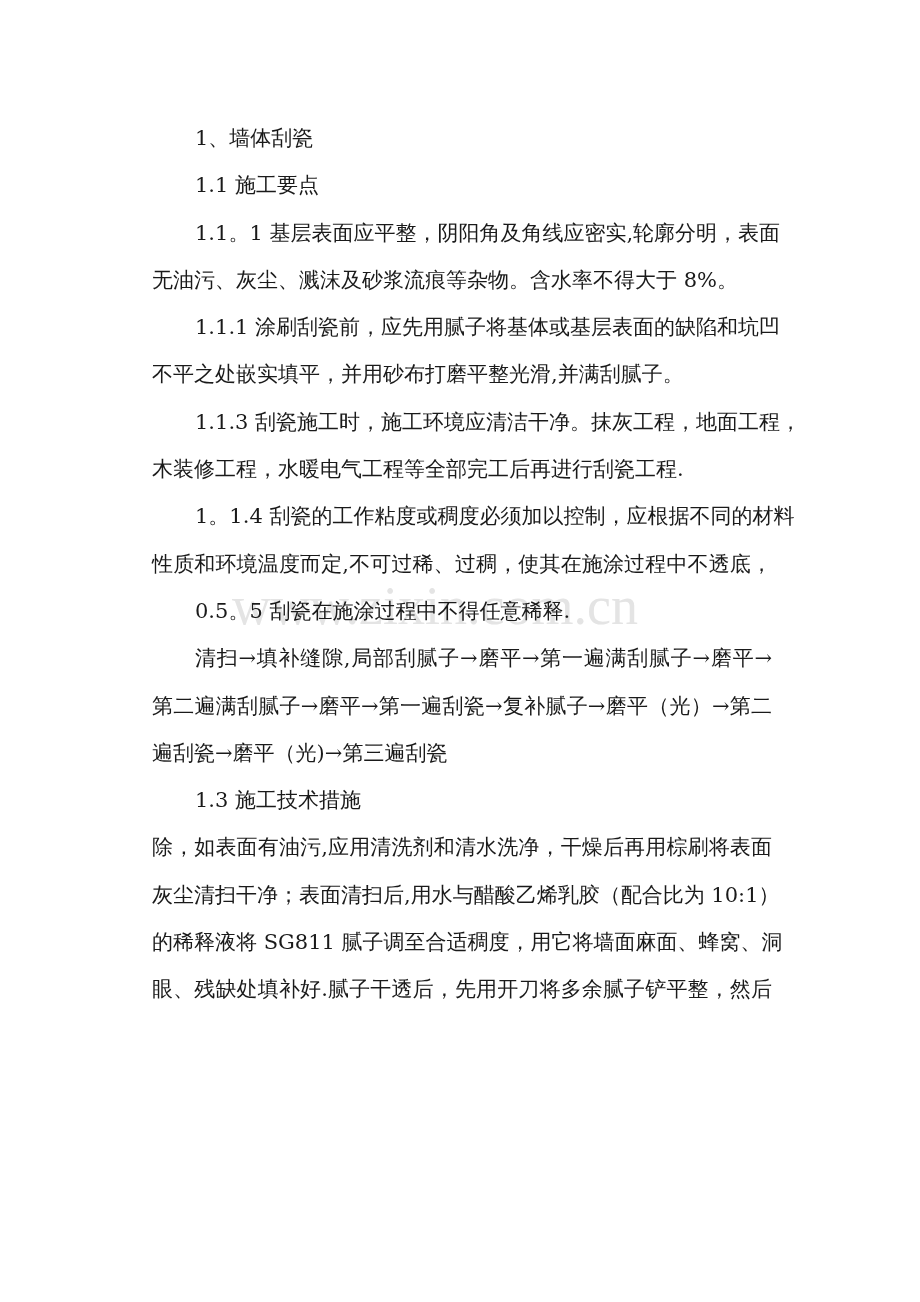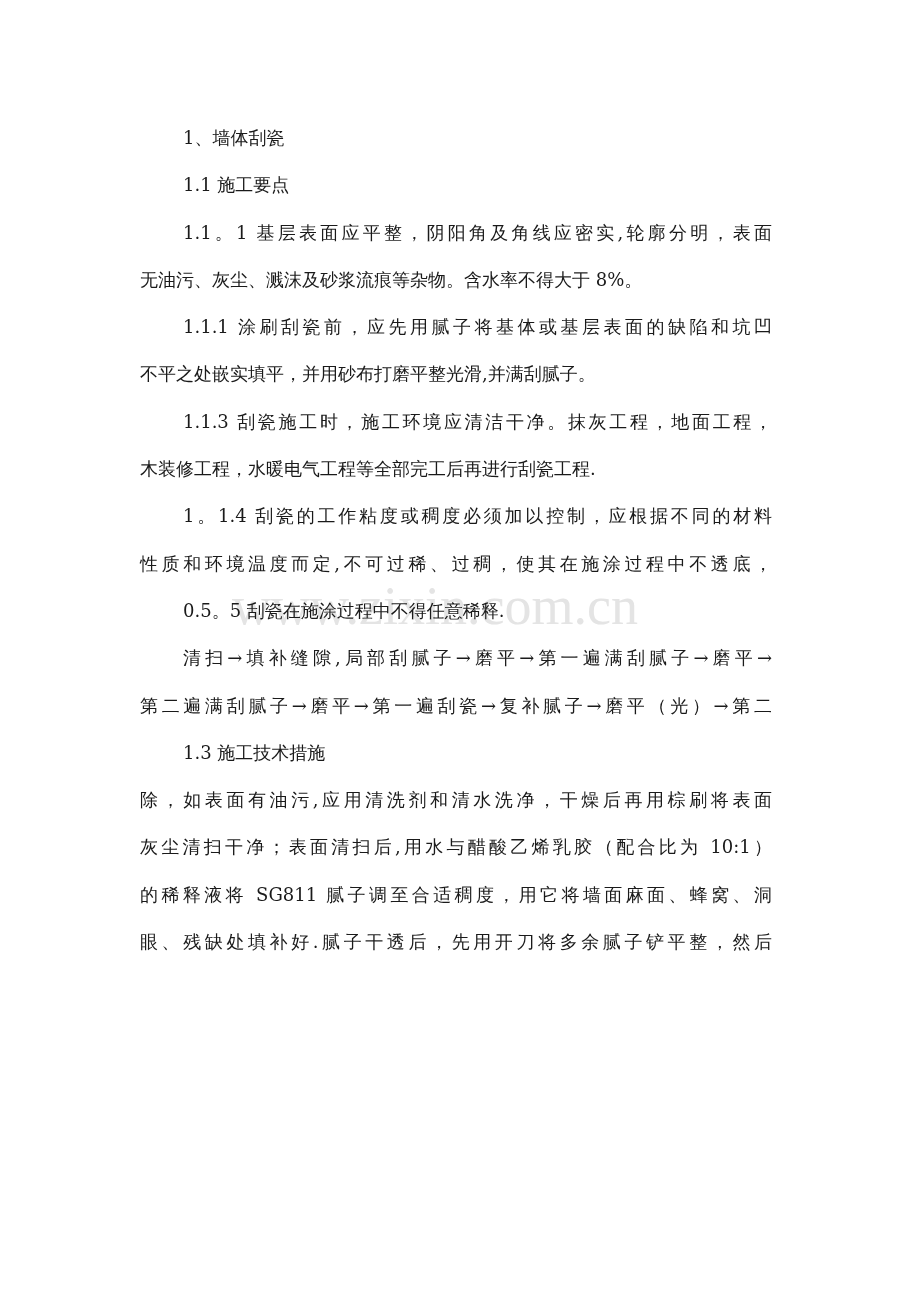--- a/index.html
+++ b/index.html
@@ -17,26 +17,27 @@
     }
     .page {
       position: absolute;
       left: 140px;
       top: 118px;
       width: 632px;
     }
     .line {
       height: 47.3px;
       line-height: 40px;
-      font-size: 18px;
+      font-size: 21px;
       white-space: nowrap;
       overflow: visible;
       text-align: justify;
       text-align-last: justify;
       letter-spacing: 0;
+      margin-left: 12px;
     }
     .line.indent {
       padding-left: 43px;
     }
     .line.last {
       text-align-last: left;
     }
     .watermark {
       position: absolute;
       left: 232px;
@@ -65,18 +66,19 @@
   <div class="line last">无油污、灰尘、溅沫及砂浆流痕等杂物。含水率不得大于 8%。</div>
   <div class="line indent">1.1.1 涂刷刮瓷前，应先用腻子将基体或基层表面的缺陷和坑凹</div>
   <div class="line last">不平之处嵌实填平，并用砂布打磨平整光滑,并满刮腻子。</div>
   <div class="line indent">1.1.3 刮瓷施工时，施工环境应清洁干净。抹灰工程，地面工程，</div>
   <div class="line last">木装修工程，水暖电气工程等全部完工后再进行刮瓷工程.</div>
   <div class="line indent">1。1.4 刮瓷的工作粘度或稠度必须加以控制，应根据不同的材料</div>
   <div class="line">性质和环境温度而定,不可过稀、过稠，使其在施涂过程中不透底，</div>
   <div class="line indent last">0.5。5 刮瓷在施涂过程中不得任意稀释.</div>
   <div class="line indent">清扫→填补缝隙,局部刮腻子→磨平→第一遍满刮腻子→磨平→</div>
   <div class="line">第二遍满刮腻子→磨平→第一遍刮瓷→复补腻子→磨平（光）→第二</div>
+  <div class="line last">遍刮瓷→磨平（光)→第三遍刮瓷</div>
   <div class="line indent last">1.3 施工技术措施</div>
   <div class="line">除，如表面有油污,应用清洗剂和清水洗净，干燥后再用棕刷将表面</div>
   <div class="line">灰尘清扫干净；表面清扫后,用水与醋酸乙烯乳胶（配合比为 10:1）</div>
   <div class="line">的稀释液将 SG811 腻子调至合适稠度，用它将墙面麻面、蜂窝、洞</div>
   <div class="line">眼、残缺处填补好.腻子干透后，先用开刀将多余腻子铲平整，然后</div>
 </div>
 
 </body></html>

